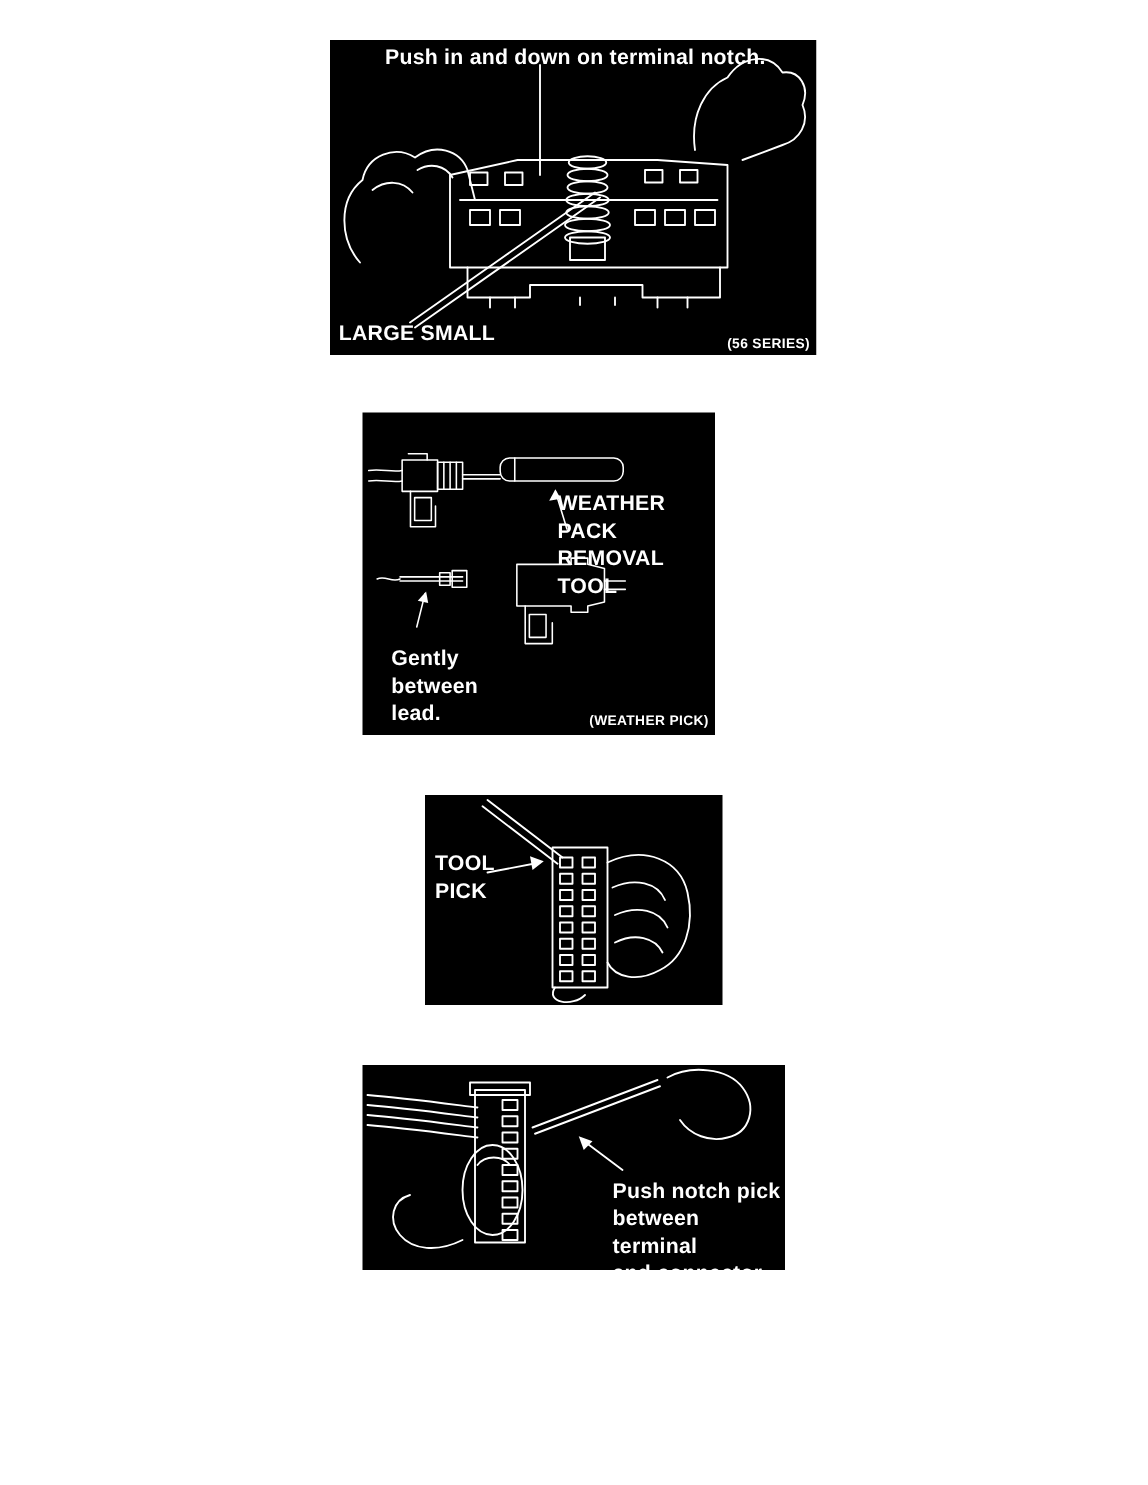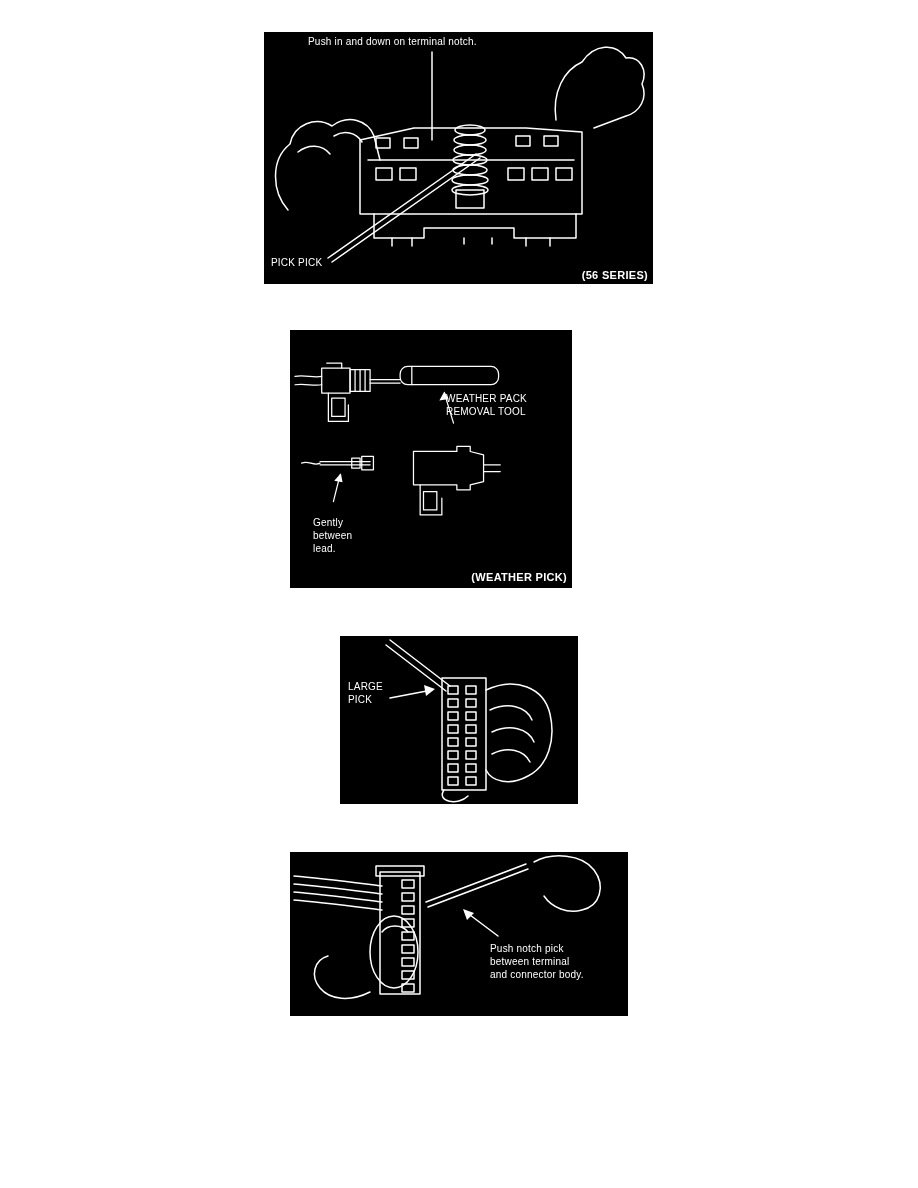--- a/index.html
+++ b/index.html
@@ -29,22 +29,22 @@
     stroke-linecap: round;
     stroke-linejoin: round;
   }
   .panel svg polygon {
     fill: #ffffff;
     stroke: none;
   }
   .lbl {
     position: absolute;
     color: #ffffff;
-    font-weight: normal;
-    font-size: 10px;
+    font-weight: bold;
+    font-size: 17px;
     line-height: 1.3;
     white-space: pre-line;
     letter-spacing: 0.2px;
   }
   .caption {
     position: absolute;
     color: #ffffff;
     font-weight: bold;
     font-size: 11px;
     letter-spacing: 0.3px;
@@ -109,21 +109,21 @@
       <line x1="148" y1="206" x2="148" y2="214"></line>
       <line x1="200" y1="206" x2="200" y2="212"></line>
       <line x1="228" y1="206" x2="228" y2="212"></line>
       <line x1="262" y1="206" x2="262" y2="214"></line>
       <line x1="286" y1="206" x2="286" y2="214"></line>
 
       <line x1="64" y1="226" x2="212" y2="122"></line>
       <line x1="68" y1="230" x2="216" y2="126"></line>
     </svg>
     <div class="lbl lbl-instruction">Push in and down on terminal notch.</div>
-    <div class="lbl lbl-tool">PICK PICK</div>
+    <div class="lbl lbl-tool">LARGE SMALL</div>
     <div class="caption">(56 SERIES)</div>
   </div>
 
   <div class="panel" id="p2">
     <svg viewBox="0 0 338 258">
 
       <path d="M6,30 C18,28 28,32 38,30"></path>
       <path d="M6,40 C18,38 28,42 38,40"></path>
 
       <rect x="38" y="20" width="34" height="30"></rect>
@@ -198,21 +198,21 @@
       <rect x="108" y="141" width="10" height="8"></rect>
         <rect x="126" y="141" width="10" height="8"></rect>
 
       <path d="M146,54 C176,40 204,52 210,78 C216,104 208,130 188,140 C170,150 152,146 146,134"></path>
       <path d="M150,74 C168,66 186,70 192,84"></path>
       <path d="M152,96 C170,88 188,92 194,106"></path>
       <path d="M152,118 C168,110 184,114 190,126"></path>
 
       <path d="M104,154 C96,166 118,170 128,160"></path>
     </svg>
-    <div class="lbl lbl-tool">LARGE
+    <div class="lbl lbl-tool">TOOL
 PICK</div>
   </div>
 
   <div class="panel" id="p4">
     <svg viewBox="0 0 338 164">
 
       <path d="M4,24 C30,26 60,30 92,34"></path>
       <path d="M4,32 C30,34 60,38 92,42"></path>
       <path d="M4,40 C30,42 60,46 92,50"></path>
       <path d="M4,48 C30,50 60,54 92,58"></path>

